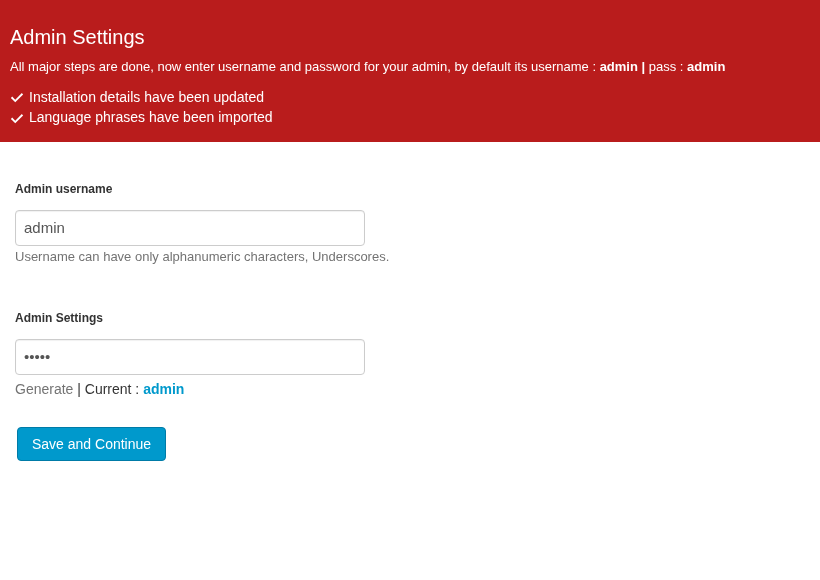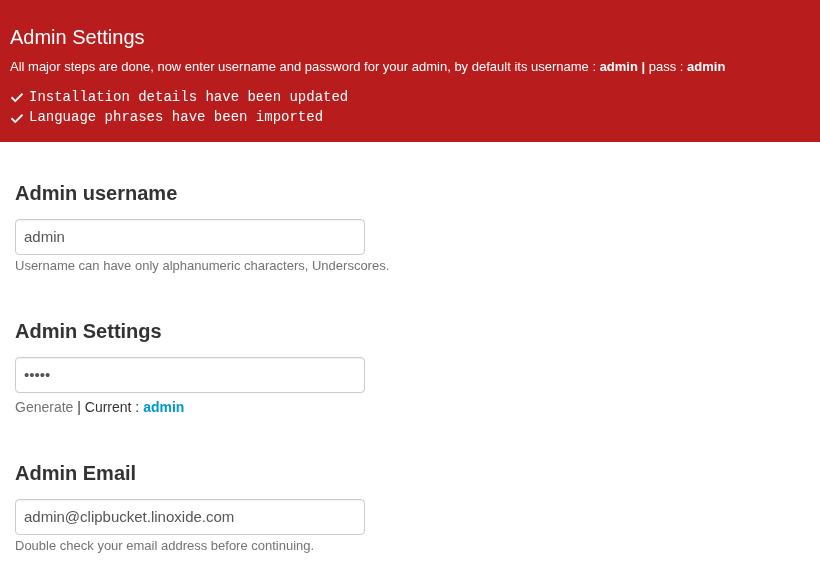--- a/index.html
+++ b/index.html
@@ -35,21 +35,20 @@
       font-weight: bold;
     }
     .status-list {
       margin-top: 11px;
     }
     .status-item {
       font-size: 14px;
       line-height: 1.45;
       display: flex;
       align-items: center;
-      font-family: Liberation Mono, monospace;
     }
     .check-icon {
       display: inline-block;
       width: 14px;
       height: 14px;
       margin-right: 5px;
     }
     .check-icon svg {
       display: block;
     }
@@ -57,21 +56,21 @@
       padding: 40px 15px 15px 15px;
     }
     .form-group {
       margin-bottom: 47px;
     }
     .form-group:last-of-type {
       margin-bottom: 30px;
     }
     .form-label {
       display: block;
-      font-size: 20px;
+      font-size: 12px;
       font-weight: bold;
       color: #333;
       margin-bottom: 14px;
     }
     .form-input {
       width: 350px;
       height: 36px;
       padding: 6px 8px;
       font-size: 15px;
       color: #555;
@@ -152,21 +151,16 @@
   </div>
 
   <div class="form-group">
     <label class="form-label">Admin Settings</label>
     <input type="text" class="form-input" value="•••••" style="">
     <div class="password-hint">
       <a href="#">Generate</a><span class="sep"> | </span><span class="bold">Current</span><span> : </span><span class="current-val">admin</span>
     </div>
   </div>
 
-  <div class="form-group">
-    <label class="form-label">Admin Email</label>
-    <input type="text" class="form-input" value="admin@clipbucket.linoxide.com" style="">
-    <div class="help-text">Double check your email address before continuing.</div>
-  </div>
 
   <button class="btn-primary">Save and Continue</button>
 
 </div>
 
 </body></html>

